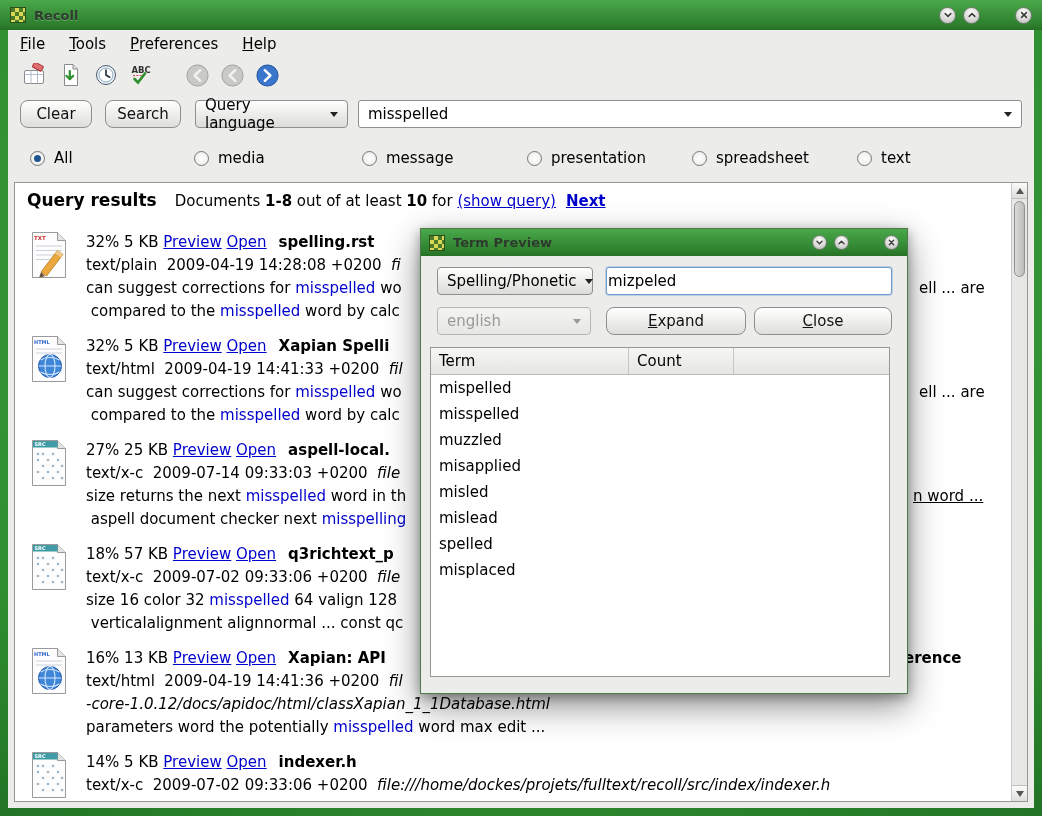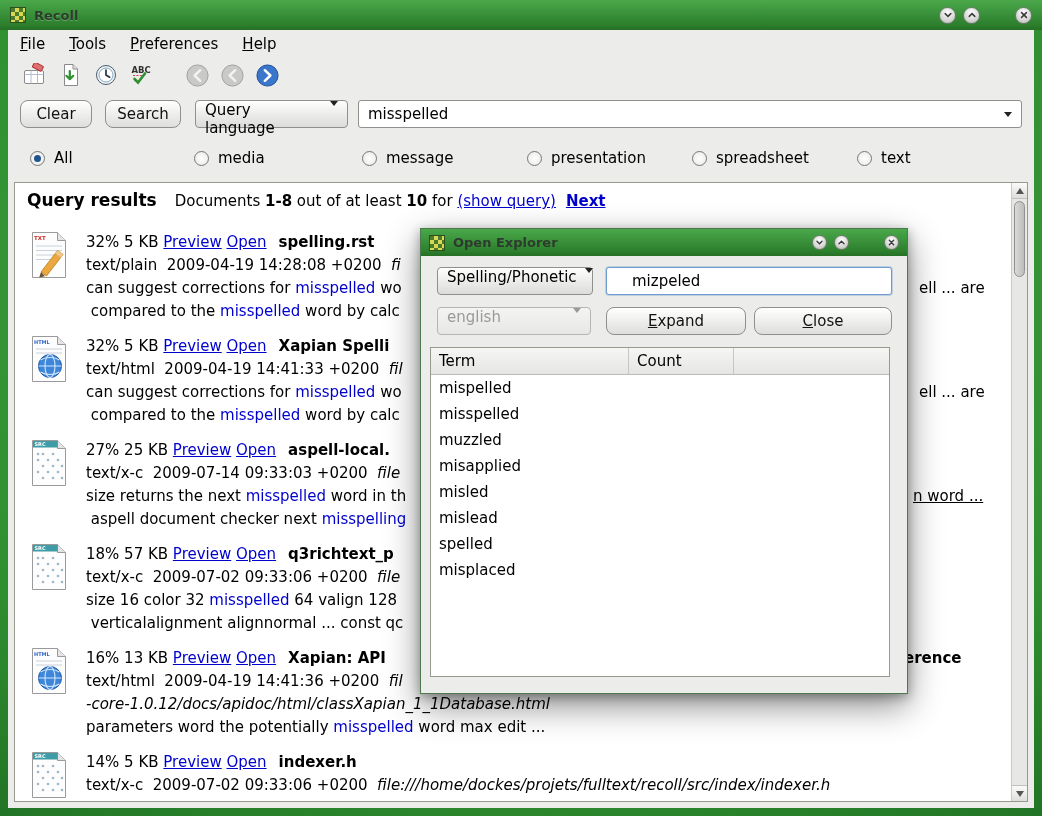--- a/index.html
+++ b/index.html
@@ -38,21 +38,21 @@
   .nav-group { margin-left: 20px; display: flex; gap: 8px; }
   .nav-group .tbtn svg { width: 25px; height: 25px; }
 
   .searchrow { position: absolute; top: 70px; left: 0; right: 0; height: 30px; }
   .btn { position: absolute; height: 28px; border: 1px solid #8f8f8d; border-radius: 8px;
     background: linear-gradient(#ffffff, #f0f0ee 45%, #dededc); font-family: inherit;
     font-size: 15px; color: #111; cursor: pointer; }
   .pos-clear { left: 12px; width: 72px; }
   .pos-search { left: 97px; width: 76px; }
   .dropdown { position: absolute; height: 28px; border: 1px solid #8f8f8d; border-radius: 4px;
-    background: linear-gradient(#ffffff, #eeeeec 45%, #dcdcda); display: flex; 
+    background: linear-gradient(#ffffff, #eeeeec 45%, #dcdcda); display: flex; align-items: center;
     gap: 8px; padding: 0 9px; font-size: 15px; cursor: pointer; }
   .pos-mode { left: 187px; width: 153px; top: 0; }
   .arr { width: 0; height: 0; border-left: 4px solid transparent; border-right: 4px solid transparent;
     border-top: 5px solid #222; margin-left: auto; }
   .arr.dim { border-top-color: #9a9a98; }
   .combo { position: absolute; left: 350px; right: 12px; top: 0; height: 28px; border: 1px solid #8f8f8d;
     border-radius: 3px; background: #fff; display: flex; align-items: center; padding: 0 9px; font-size: 15px; }
 
   .filterrow { position: absolute; top: 112px; left: 0; right: 0; height: 34px; }
   .radio-item { position: absolute; top: 7px; display: flex; align-items: center; gap: 9px;
@@ -93,21 +93,21 @@
   .dialog { position: absolute; left: 420px; top: 228px; width: 488px; height: 466px;
     background: #ececea; border: 1px solid #4d7a4d; z-index: 50;
     box-shadow: 0 12px 32px rgba(0,0,0,.45), 0 3px 10px rgba(0,0,0,.3); }
   .dlg-titlebar { position: absolute; top: 0; left: 0; right: 0; height: 27px;
     display: flex; align-items: center; gap: 8px; padding: 0 8px;
     background: linear-gradient(#4aa84a, #2d7f2d 82%, #266f26); }
   .dlg-titlebar .wbtn { width: 15px; height: 15px; }
   .dlg-title { font-size: 13px; font-weight: bold; color: #2e3a2e; }
   .dlg-mode { left: 16px; top: 38px; width: 156px; }
   .input { position: absolute; background: #fff; border: 1px solid #6f9cce; border-radius: 3px;
-    box-shadow: 0 0 0 1px rgba(110,155,210,.35); padding: 0 25px; display: flex; align-items: center; font-size: 15px; }
+    box-shadow: 0 0 0 1px rgba(110,155,210,.35); padding: 0 1px; display: flex; align-items: center; font-size: 15px; }
   .dlg-term { left: 185px; top: 38px; width: 286px; height: 28px; }
   .dlg-lang { left: 16px; top: 78px; width: 154px; color: #9a9a98;
     background: linear-gradient(#f4f4f2, #e7e7e5); border-color: #b5b5b3; cursor: default; }
   .dlg-expand { left: 185px; top: 78px; width: 140px; }
   .dlg-close { left: 333px; top: 78px; width: 138px; }
   .te-table { position: absolute; left: 9px; top: 118px; width: 460px; height: 330px;
     border: 1px solid #98988f; background: #fff; overflow: hidden; }
   .te-header { height: 27px; display: grid; grid-template-columns: 198px 105px 1fr;
     background: linear-gradient(#f6f6f4, #e5e5e3); border-bottom: 1px solid #bcbcba; }
   .te-hcell { display: flex; align-items: center; padding: 0 8px; border-right: 1px solid #c6c6c4; font-size: 15px; }
@@ -397,21 +397,21 @@
         <div class="sb-btn down">
             <span class="tri-down"></span>
           </div>
       </div>
     </div>
   </div>
 
   <div class="dialog">
     <div class="dlg-titlebar">
       <span class="recoll-logo"></span>
-      <span class="dlg-title">Open Explorer</span>
+      <span class="dlg-title">Term Preview</span>
       <span class="win-controls">
         <span class="wbtn">
             <svg viewBox="0 0 10 10" width="9" height="9">
               <path d="M2.2 3.6 L5 6.4 L7.8 3.6" fill="none" stroke="#3a3a3a" stroke-width="1.5" stroke-linecap="round"></path>
             </svg>
           </span>
         <span class="wbtn">
             <svg viewBox="0 0 10 10" width="9" height="9">
               <path d="M2.2 6.4 L5 3.6 L7.8 6.4" fill="none" stroke="#3a3a3a" stroke-width="1.5" stroke-linecap="round"></path>
             </svg>

